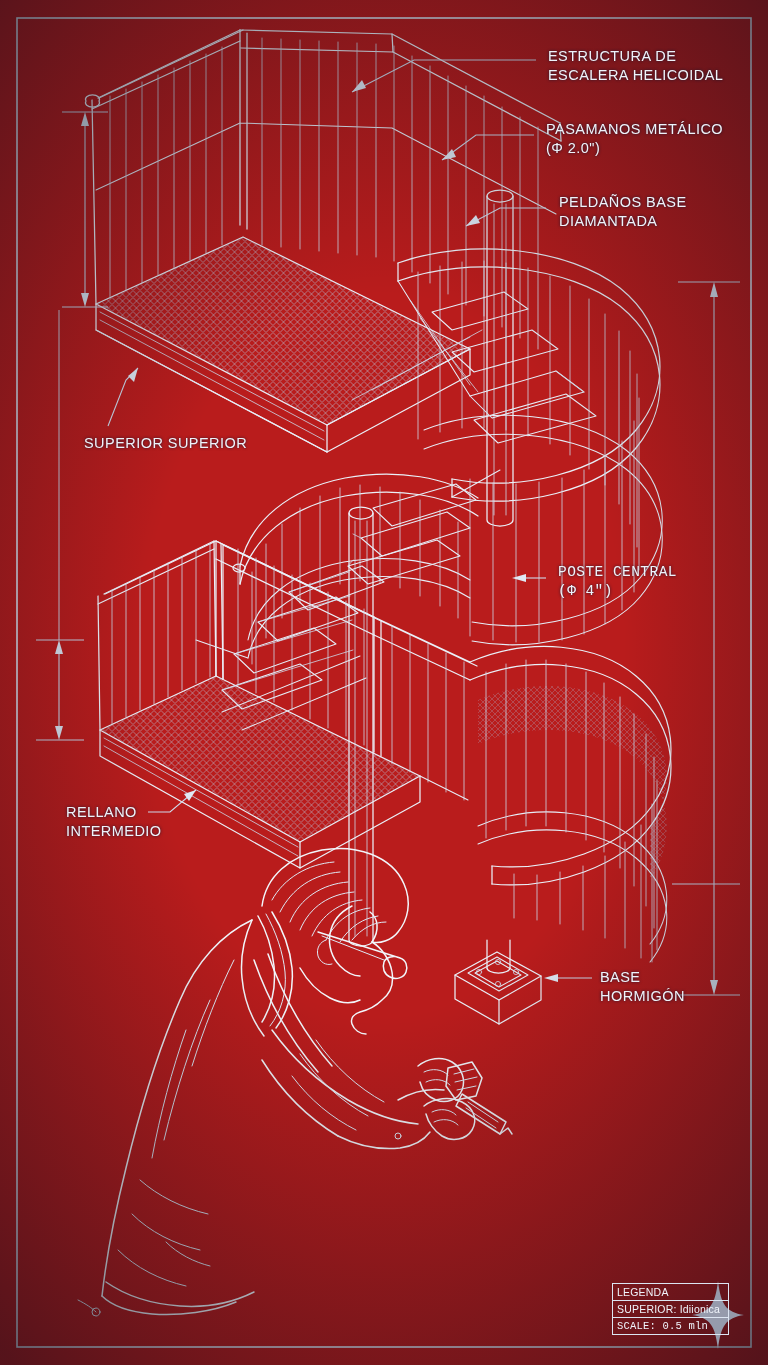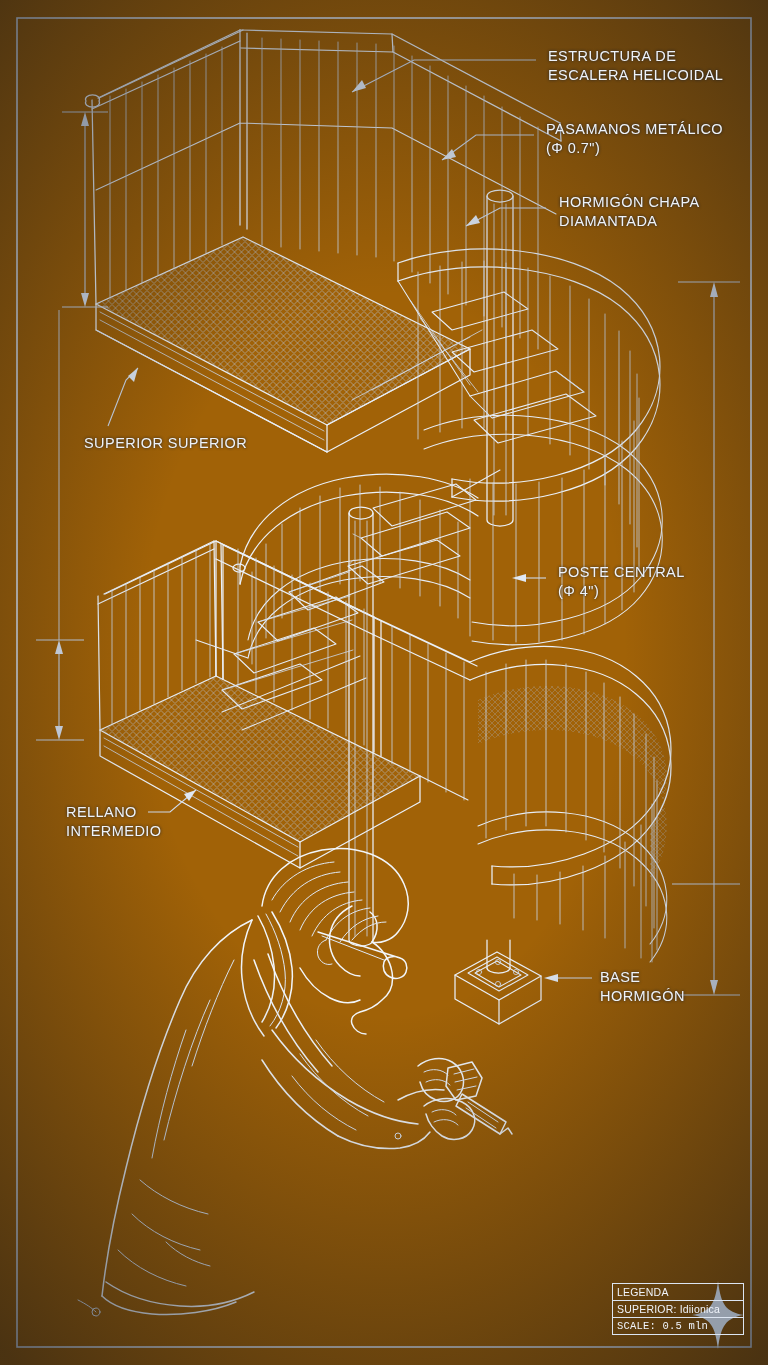--- a/index.html
+++ b/index.html
@@ -1,19 +1,19 @@
 <!DOCTYPE html>
 <html><head>
 <meta charset="utf-8">
 <style>
   html,body{margin:0;padding:0;background:#081a33;}
   body{width:768px;height:1365px;overflow:hidden;
        font-family:"Liberation Sans",sans-serif;}
   #sheet{position:relative;width:768px;height:1365px;
-         background:#a16207;overflow:hidden;}
+         background:#b91c1c;overflow:hidden;}
   
   #field{position:absolute;left:0;top:0;width:768px;height:1365px;
          background:
            radial-gradient(ellipse 70% 45% at 42% 34%, #163straight 0%, transparent 60%),
            radial-gradient(ellipse 60% 40% at 45% 30%, #173663 0%, rgba(23,54,99,0) 62%),
            radial-gradient(ellipse 70% 50% at 40% 72%, #13305a 0%, rgba(19,48,90,0) 65%),
            linear-gradient(180deg,#0e2549 0%,#102a52 38%,#0f2950 68%,#0c1f3e 100%);}
   #vign{position:absolute;inset:0;pointer-events:none;
         background:radial-gradient(ellipse 78% 66% at 50% 48%, rgba(0,0,0,0) 40%, rgba(4,12,26,.55) 100%);}
   svg.art{position:absolute;left:0;top:0;width:768px;height:1365px;}
@@ -24,21 +24,21 @@
   .lead{fill:none;stroke:#cfdaeb;stroke-width:1.1;}
   .fig{fill:none;stroke:#f2f6fb;stroke-width:1.5;stroke-linecap:round;stroke-linejoin:round;}
   .figt{fill:none;stroke:#dfe8f4;stroke-width:1.0;stroke-linecap:round;stroke-linejoin:round;}
   .frame{fill:none;stroke:#dbe4f1;stroke-width:1.6;}
   
   .lbl{position:absolute;color:#eef3fa;font-size:14.5px;line-height:19px;
        letter-spacing:.45px;white-space:pre;
        text-shadow:0 0 3px rgba(10,26,52,.9);}
   .lbl.r{text-align:left;}
   
-  #legend{position:absolute;left:612px;top:1283px;width:132px;
+  #legend{position:absolute;left:612px;top:1283px;width:117px;
           border:1.4px solid #dce5f2;box-sizing:border-box;z-index:6;}
   #legend .row{border-bottom:1.2px solid #dce5f2;padding:1px 4px;
                color:#f0f4fb;font-size:10.5px;letter-spacing:.2px;
                line-height:14px;white-space:nowrap;overflow:hidden;}
   #legend .row:last-child{border-bottom:none;font-family:Liberation Mono, monospace;}
   #star{position:absolute;left:690px;top:1279px;width:56px;height:72px;z-index:5;}
 </style>
 </head>
 <body>
 
@@ -454,26 +454,26 @@
 
     </g>
   </svg>
 
   <div id="vign"></div>
 
   <div class="lbl" style="left:548px;top:47px;">ESTRUCTURA DE
 ESCALERA HELICOIDAL</div>
 
   <div class="lbl" style="left:546px;top:120px;">PASAMANOS METÁLICO
-(Φ 0.7")</div>
-
-  <div class="lbl" style="left:559px;top:193px;">HORMIGÓN CHAPA
+(Φ 2.0")</div>
+
+  <div class="lbl" style="left:559px;top:193px;">PELDAÑOS BASE
 DIAMANTADA</div>
 
-  <div class="lbl" style="left:558px;top:563px;">POSTE CENTRAL
+  <div class="lbl" style="left:558px;top:563px;font-family:Liberation Mono, monospace;">POSTE CENTRAL
 (Φ 4")</div>
 
   <div class="lbl" style="left:84px;top:434px;">SUPERIOR SUPERIOR</div>
 
   <div class="lbl" style="left:66px;top:803px;">RELLANO
 INTERMEDIO</div>
 
   <div class="lbl r" style="left:600px;top:968px;width:142px;">BASE
 HORMIGÓN</div>
 

